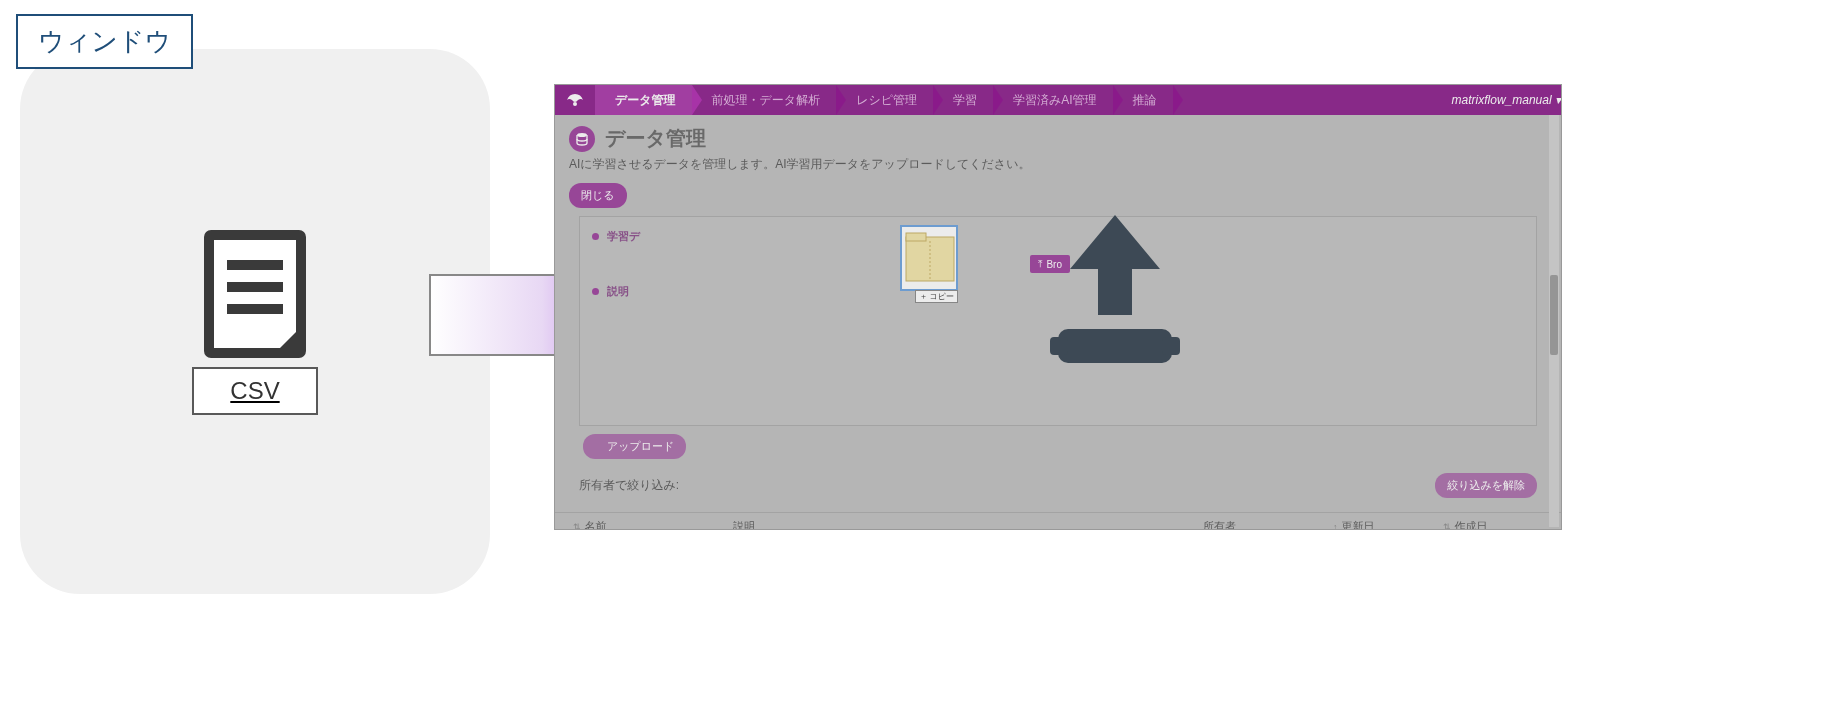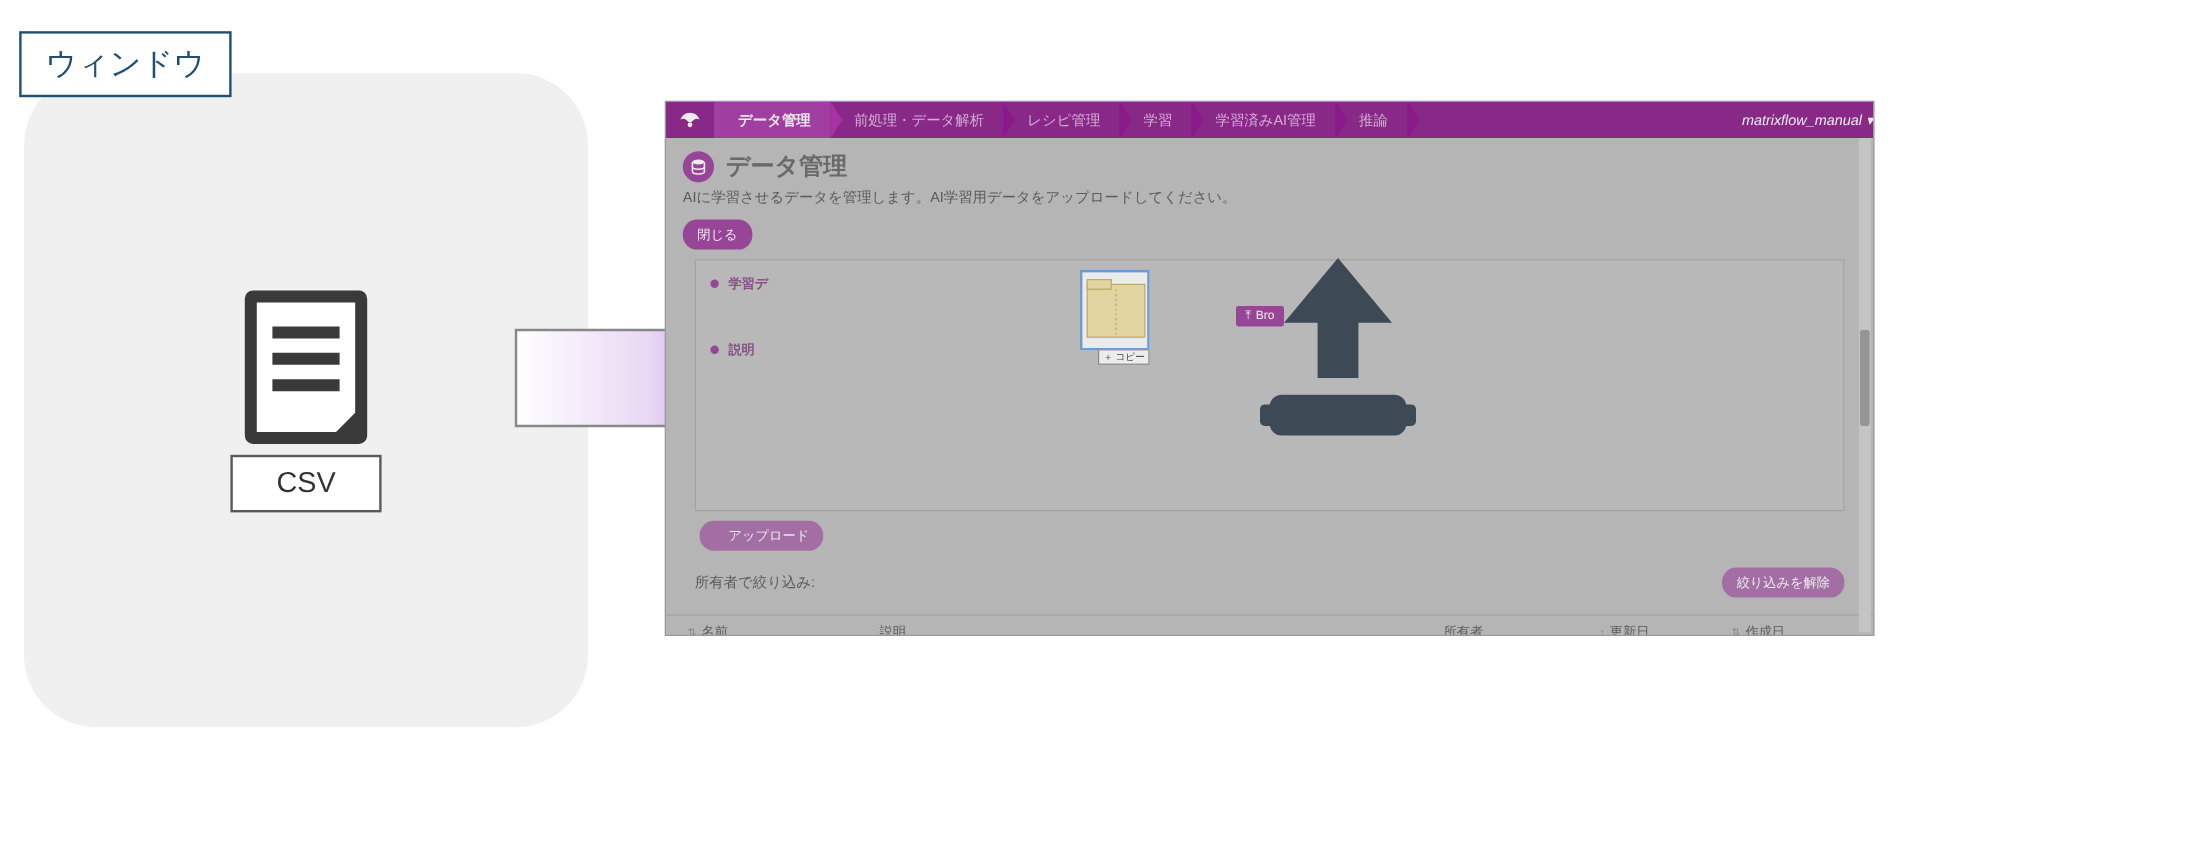--- a/index.html
+++ b/index.html
@@ -8,21 +8,21 @@
     background: #fff;
     width: 1823px;
     height: 723px;
     position: relative;
   }
 
   
   .window-panel {
     position: absolute;
     left: 10px;
-    top: 26px;
+    top: 14px;
     width: 490px;
     height: 580px;
   }
   .window-label {
     position: absolute;
     left: 6px;
     top: 0;
     border: 2px solid #1f4e79;
     background: #fff;
     padding: 8px 20px;
@@ -36,20 +36,21 @@
     top: 35px;
     width: 470px;
     height: 545px;
     background: #f0f0f0;
     border-radius: 60px;
     display: flex;
     flex-direction: row;
     align-items: center;
     justify-content: center;
     gap: 40px;
+    text-decoration: underline;
   }
   .file-type {
     display: flex;
     flex-direction: column;
     align-items: center;
     gap: 8px;
   }
   .file-label-box {
     border: 2px solid #595959;
     background: #fff;

